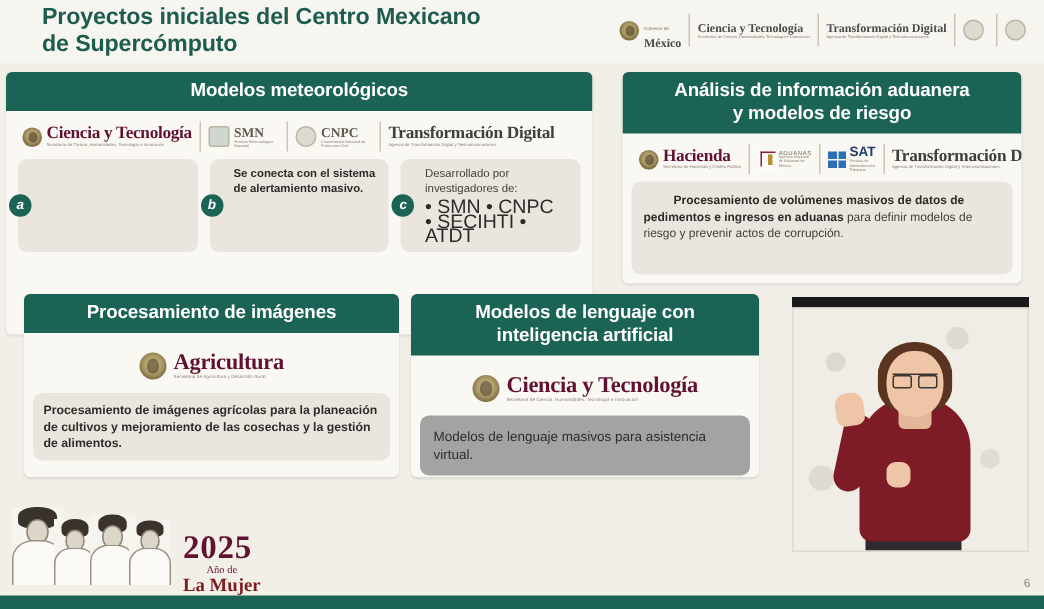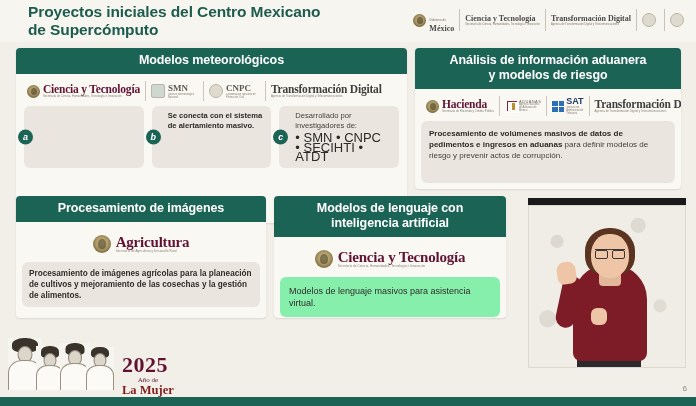--- a/index.html
+++ b/index.html
@@ -199,21 +199,21 @@
     border-right: none;
   }
   .aduanas-mark::after {
     content: "";
     position: absolute; left: 7px; top: 3px;
     width: 3px; height: 7px;
     background: #b8902f;
   }
 
   
-  #panel-meteo { left: 16px; top: 48px; width: 391px; height: 175px; }
+  #panel-meteo { left: 4px; top: 48px; width: 391px; height: 175px; }
   .abc-row {
     display: flex;
     gap: 8px;
     padding: 0 2px 2px;
   }
   .abc-card {
     position: relative;
     flex: 1;
     background: #eae6df;
     border-radius: 6px;
@@ -256,21 +256,21 @@
     background: #eae6df;
     border-radius: 6px;
     padding: 7px 8px;
     min-height: 62px;
   }
   .aduana-text {
     font-size: 8px;
     line-height: 11px;
     color: #413f3a;
   }
-  .aduana-text b { color: #2d2b27; }
+  .aduana-text b { color: #2d2b27; margin-left: 20px; }
 
   
   #panel-agri { left: 16px; top: 196px; width: 250px; height: 122px; }
   .mono-logo-row {
     display: flex;
     align-items: center;
     justify-content: center;
     height: 26px;
     margin: 5px 0 5px;
   }
@@ -313,21 +313,21 @@
   .agri-text {
     font-size: 8.2px;
     line-height: 11px;
     font-weight: bold;
     color: #2f2d29;
   }
 
   
   #panel-ia { left: 274px; top: 196px; width: 232px; height: 122px; }
   .ia-card {
-    background: #86efac;
+    background: #a3a3a3;
     border-radius: 6px;
     padding: 8px 9px;
     min-height: 38px;
   }
   .ia-text {
     font-size: 9px;
     line-height: 12px;
     color: #2f2d29;
   }
 

